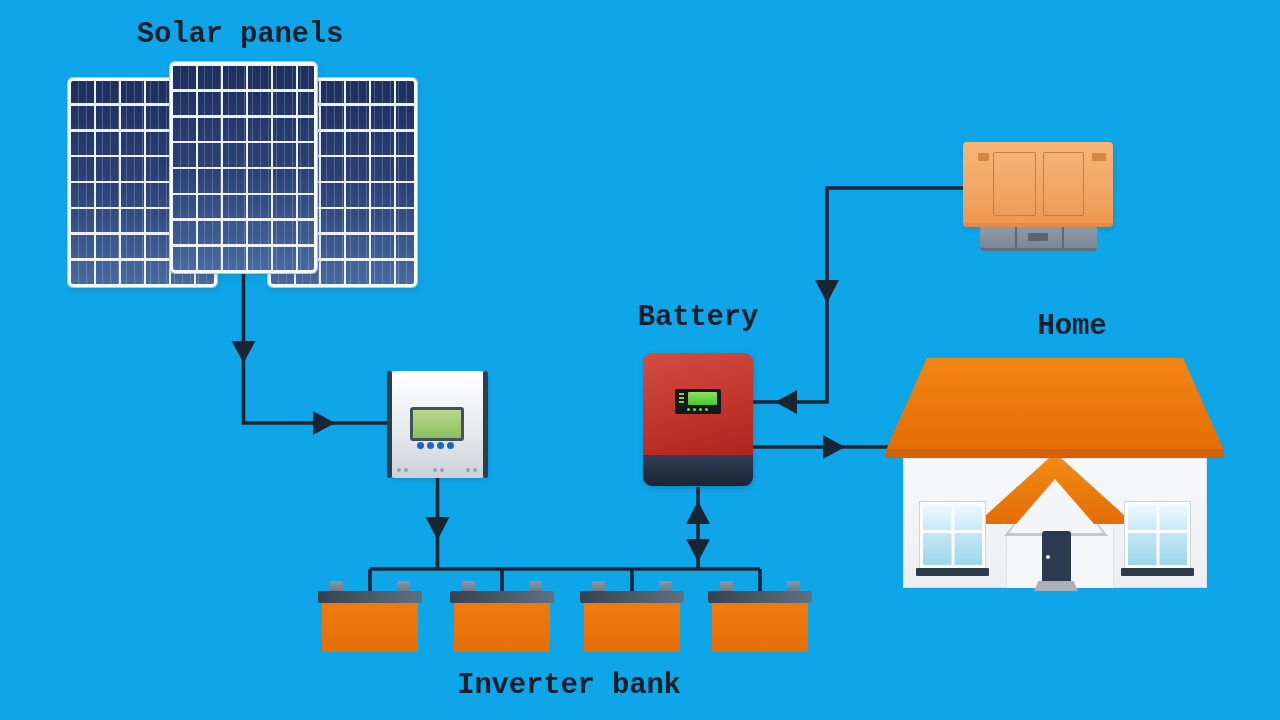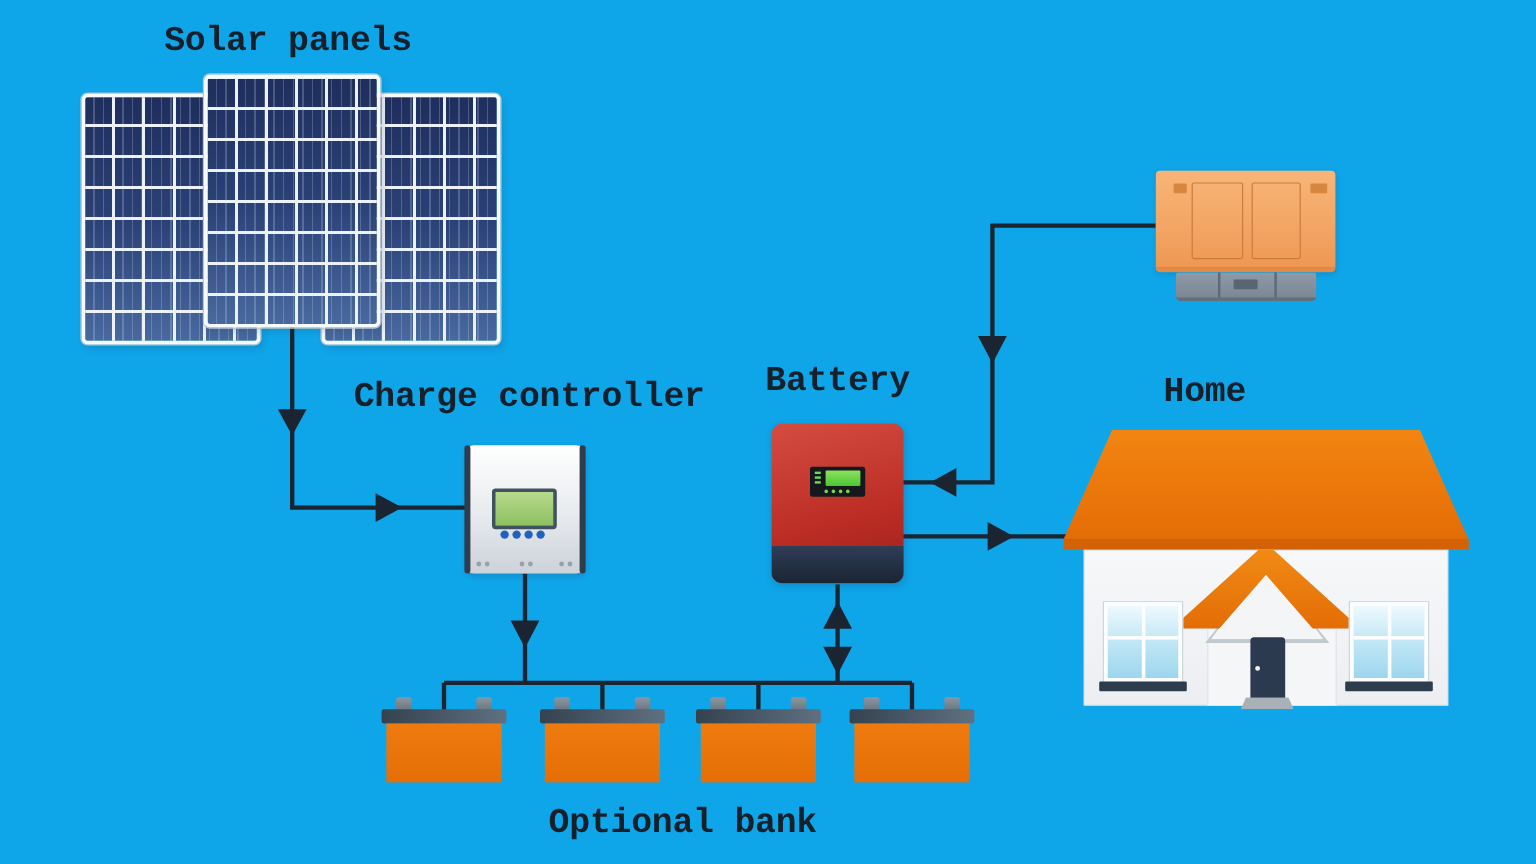--- a/index.html
+++ b/index.html
@@ -170,24 +170,23 @@
       <polygon points="815,280 839,280 827,303"></polygon>
       <polygon points="797,390 797,414 775,402"></polygon>
     </g>
     <g>
       <path d="M752 447 H900"></path>
       <polygon points="823,435 823,459 845,447"></polygon>
     </g>
   </svg>
 
   <div class="label" style="left:240px;top:18px">Solar panels</div>
-  <div class="label" style="left:441px;top:314px">Charge controller</div>
   <div class="label" style="left:698px;top:301px">Battery</div>
-  <div class="label" style="left:1004px;top:310px">Home</div>
-  <div class="label" style="left:569px;top:669px">Optional bank</div>
+  <div class="label" style="left:1072px;top:310px">Home</div>
+  <div class="label" style="left:569px;top:669px">Inverter bank</div>
 
   <div class="panel left"></div>
   <div class="panel right"></div>
   <div class="panel mid"></div>
 
   <div class="cc">
     <div class="screen"></div>
     <div class="btn" style="left:29px"></div>
     <div class="btn" style="left:39px"></div>
     <div class="btn" style="left:49px"></div>

